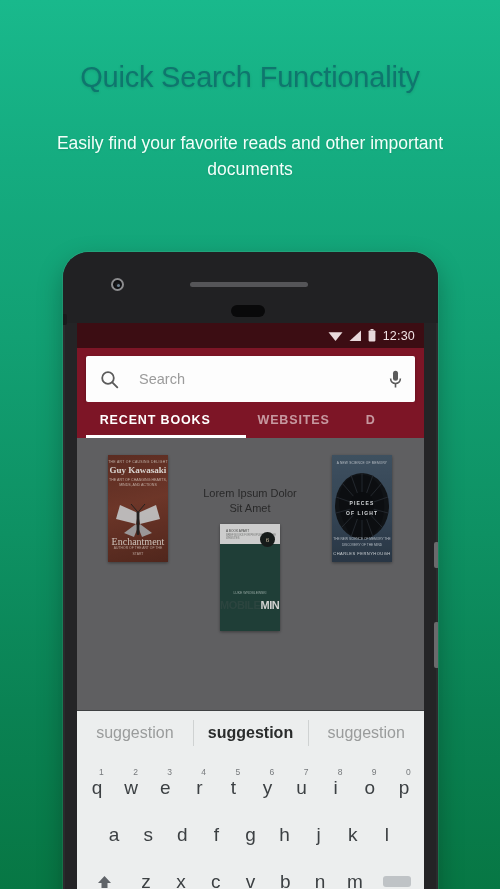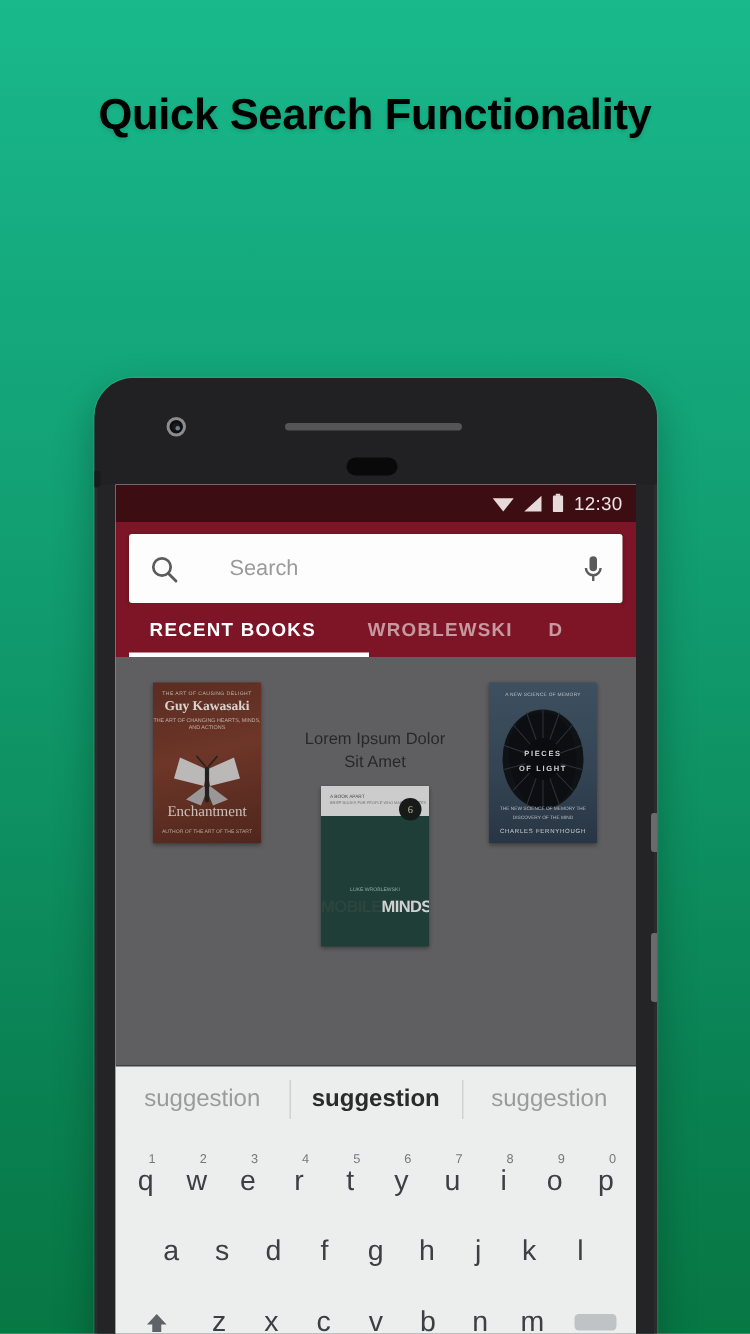--- a/index.html
+++ b/index.html
@@ -20,23 +20,23 @@
   }
 
   
   .promo {
     position: absolute;
     left: 0; top: 0; width: 500px;
     text-align: center;
     padding-top: 62px;
   }
   .promo-title {
-    color: #000000;
+    color: #0f766e;
     font-size: 29px;
-    font-weight: bold;
+    font-weight: normal;
     letter-spacing: -0.2px;
     line-height: 1.1;
     text-shadow: 0 1px 3px rgba(0,0,0,0.13);
   }
   .promo-sub {
     margin-top: 36px;
     color: #f3fffa;
     font-size: 17.5px;
     font-weight: normal;
     line-height: 1.52;
@@ -143,21 +143,21 @@
     border-radius: 2px;
     display: flex;
     align-items: center;
     padding: 0 13px 0 14px;
     box-shadow: 0 1px 3px rgba(0,0,0,0.28);
   }
   .search-input-text {
     flex: 1;
     color: #9b9b9b;
     font-size: 14.5px;
-    margin-left: 34px;
+    margin-left: 20px;
   }
 
   .tabs {
     display: flex;
     height: 36px;
     background: #7d1526;
     position: relative;
   }
   .tab {
     display: flex;
@@ -200,21 +200,21 @@
     font-size: 11px;
     line-height: 1.33;
     text-align: center;
     margin-bottom: 8px;
     height: 30px;
     margin-top: 31px;
   }
   .card-title.two { padding-top: 0; }
   .card-title.one { padding-top: 15px; }
   .cover {
-    width: 72px; height: 107px;
+    width: 60px; height: 107px;
     margin: 0 auto;
     position: relative;
     overflow: hidden;
     box-shadow: 0 1px 3px rgba(0,0,0,0.4);
   }
 
   
   .cover-1 { background: linear-gradient(165deg,#8e2a15 0%,#a83517 45%,#7d2410 100%); }
   .c1-top {
     position:absolute; top:5px; left:0; width:100%;
@@ -358,20 +358,21 @@
     width: 28px; height: 11px;
     background: #bfc3c6;
     border-radius: 3px;
   }
 </style>
 </head>
 <body>
 
 <div class="promo">
   <div class="promo-title">Quick Search Functionality</div>
+  <div class="promo-sub">Easily find your favorite reads and other important documents</div>
 </div>
 
 <div class="phone">
   <div class="phone-inner-edge"></div>
 
   <div class="phone-top">
     <div class="cam">
       <div class="cam-dot"></div>
     </div>
     <div class="earpiece"></div>
@@ -410,21 +411,21 @@
           <path d="M1.6 8.6 a4.9 4.9 0 0 0 9.8 0" fill="none" stroke="#5b5b5b" stroke-width="1.6"></path>
           <line x1="6.5" y1="13.6" x2="6.5" y2="17.4" stroke="#5b5b5b" stroke-width="1.6"></line>
         </svg>
       </div>
 
       <div class="tabs">
         <div class="tab tab-0 active">
           <span>RECENT BOOKS</span>
         </div>
         <div class="tab tab-1">
-          <span>WROBLEWSKI</span>
+          <span>WEBSITES</span>
         </div>
         <div class="tab tab-2">
           <span>D</span>
         </div>
         <div class="tab-underline"></div>
       </div>
     </div>
 
     <div class="content">
       <div class="shelf">

